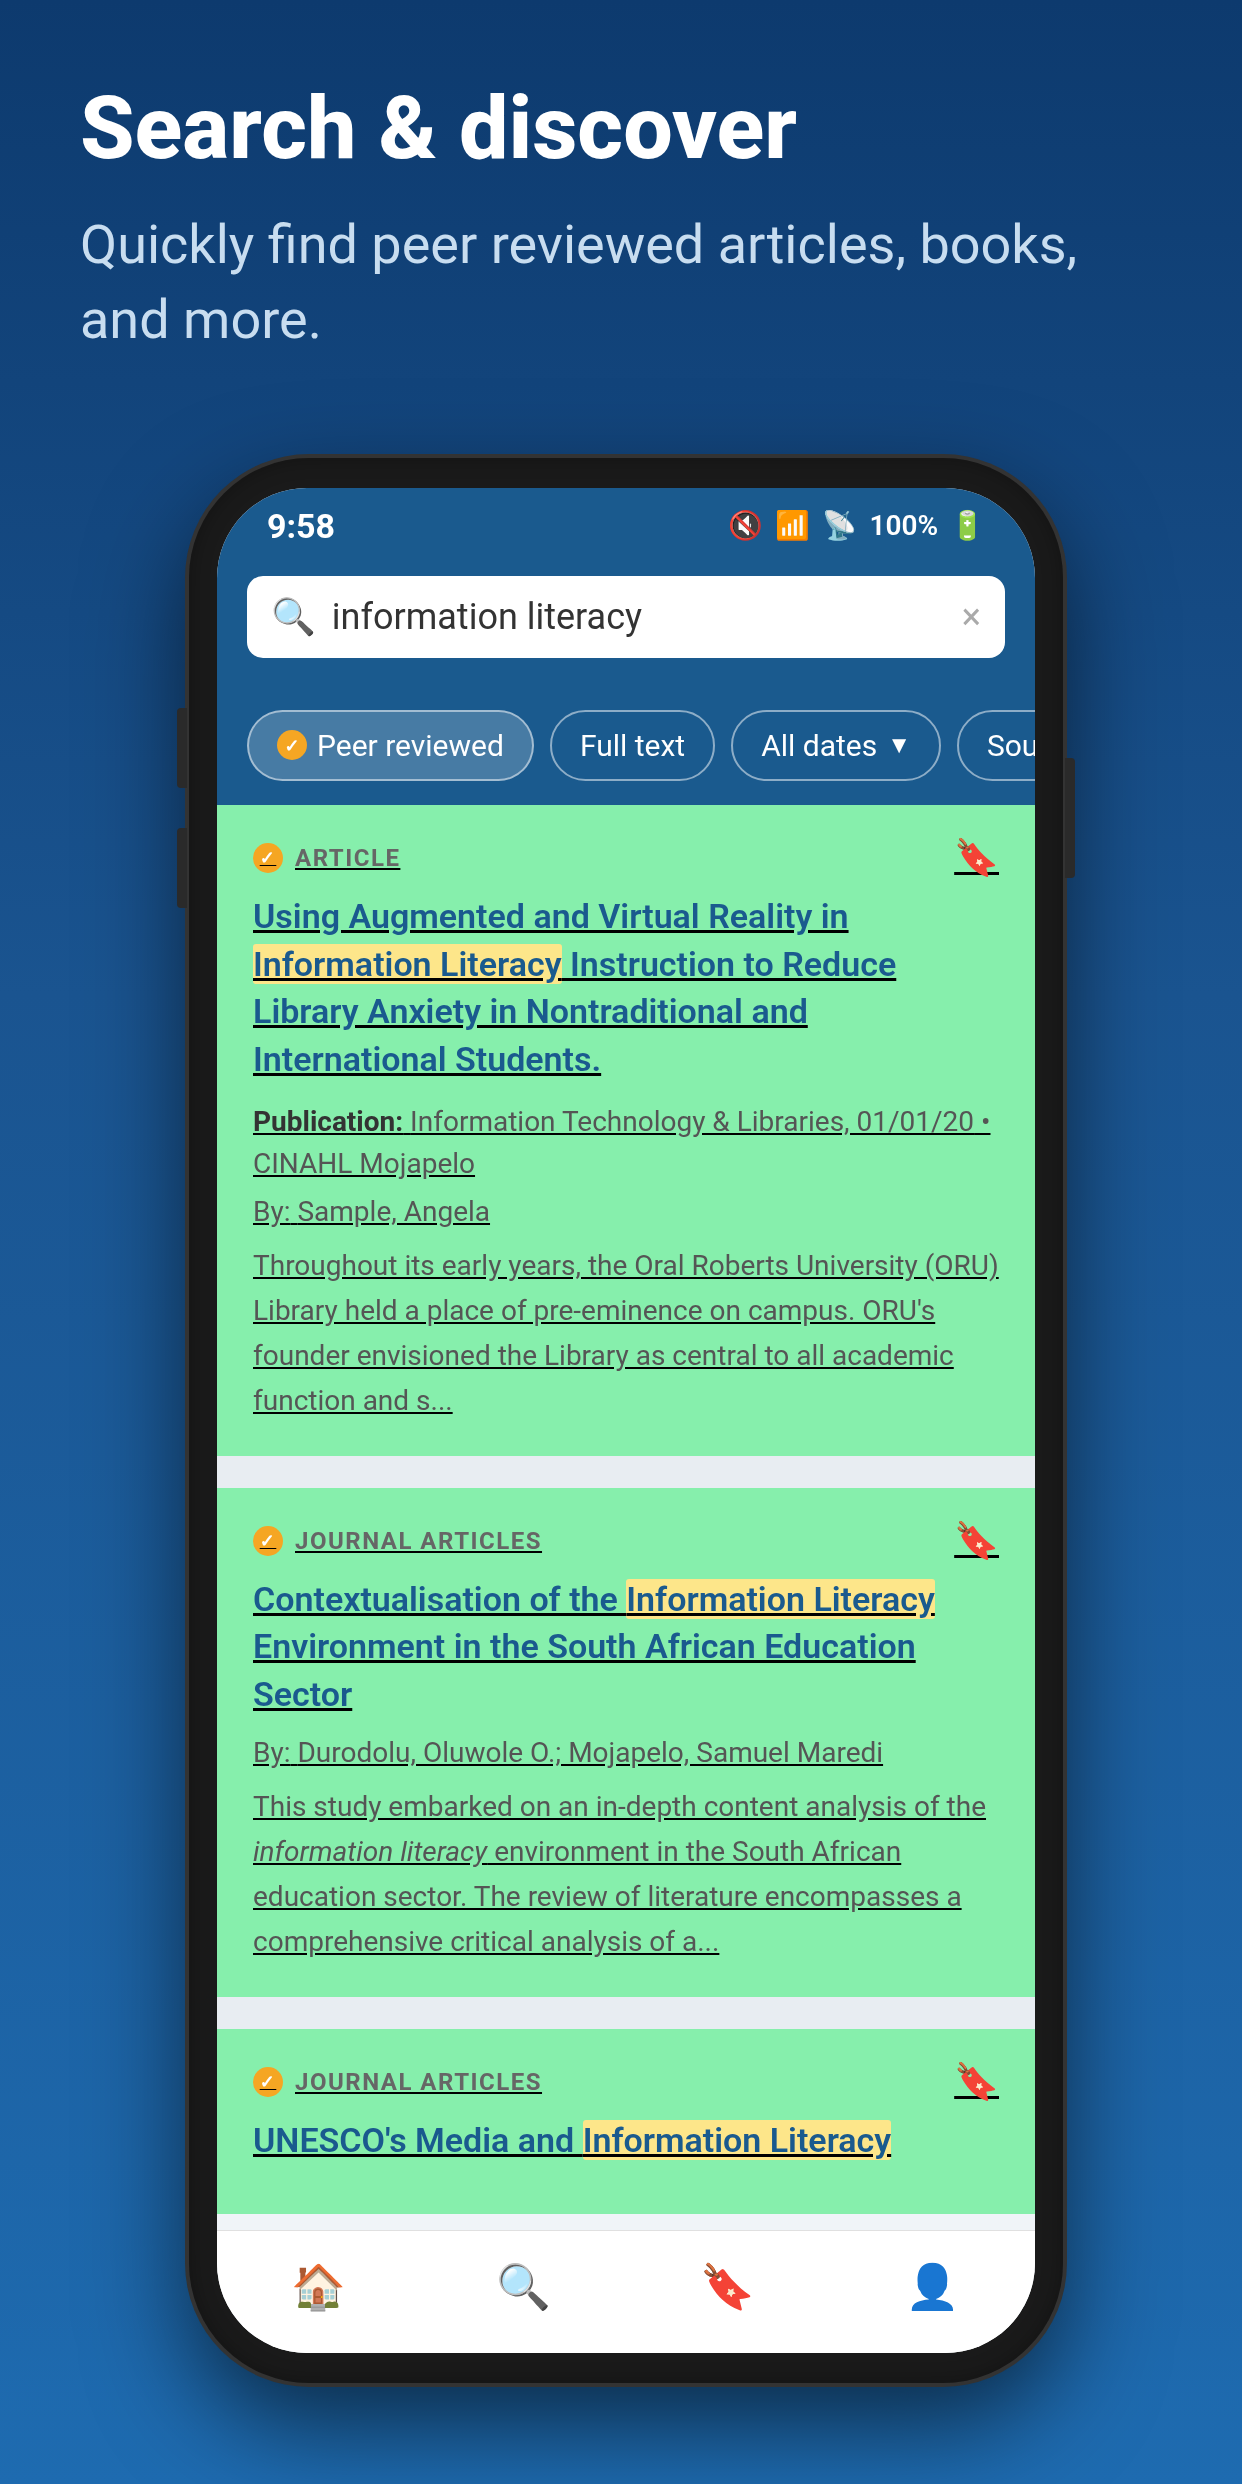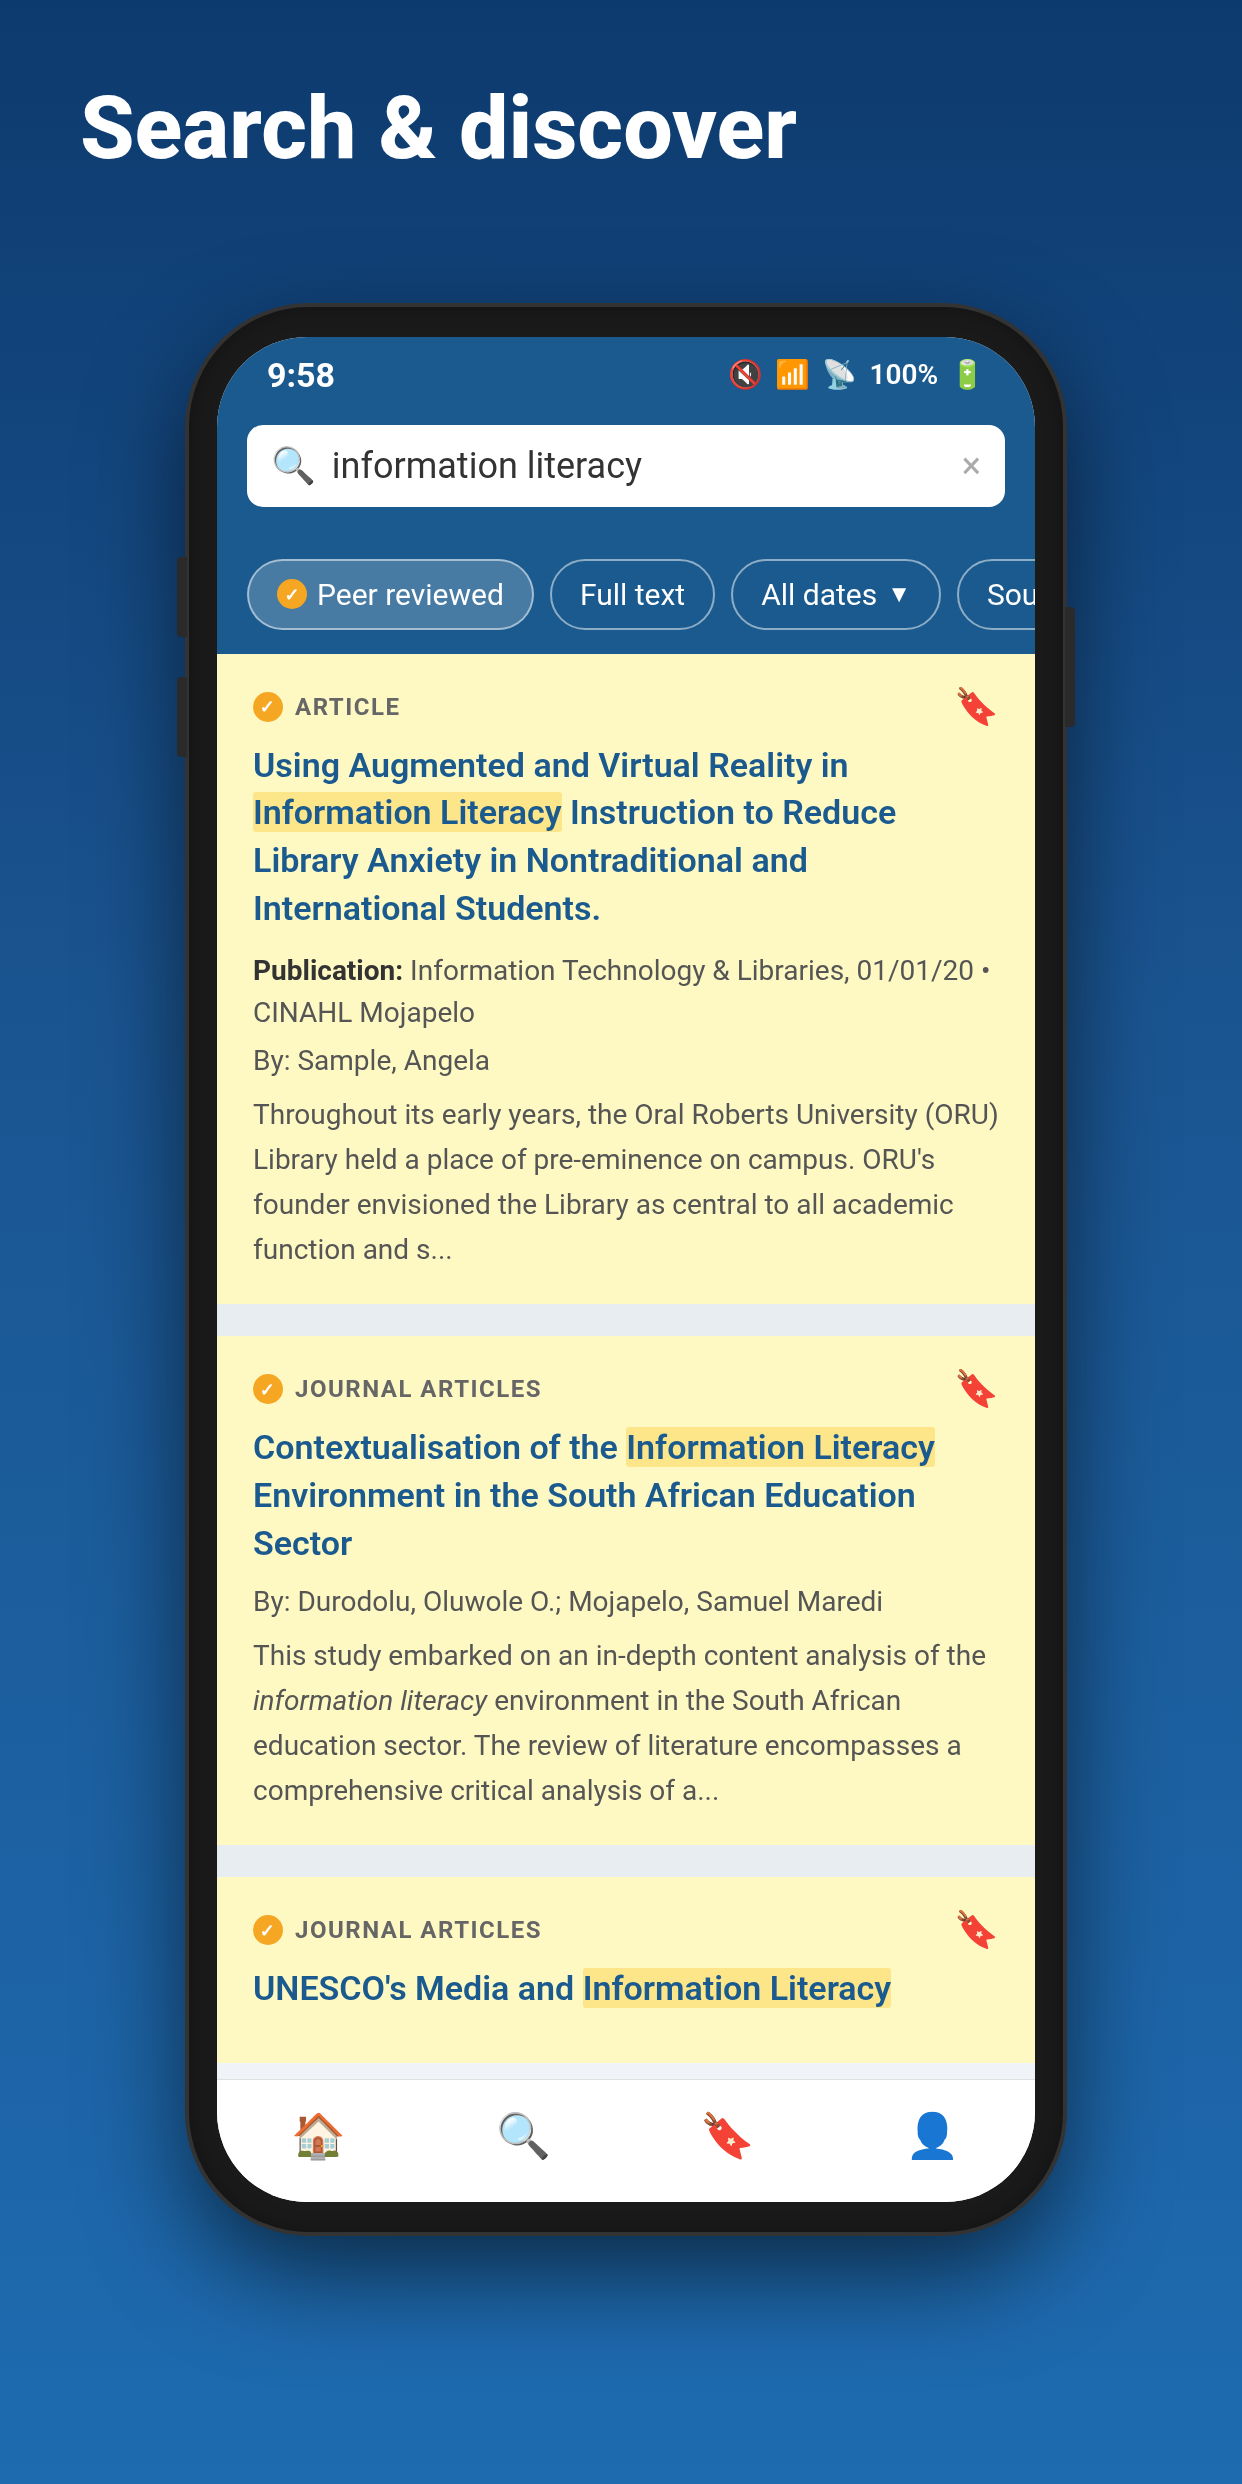--- a/index.html
+++ b/index.html
@@ -181,23 +181,24 @@
       font-size: 24px;
     }
 
     
     .results-area {
       background: #e8edf2;
     }
 
     
     .article-card {
-      background: #fef9c3;
+      background: #86efac;
       margin: 0 0 16px;
       padding: 32px 36px;
+      text-decoration: underline;
     }
 
     .article-card:first-child {
       margin-top: 0;
     }
 
     .card-header {
       display: flex;
       justify-content: space-between;
       align-items: center;
@@ -308,20 +309,21 @@
       height: 16px;
       background: #e8edf2;
     }
 
   </style>
 </head>
 <body>
 
 <div class="header-section">
   <h1 class="header-title">Search &amp; discover</h1>
+  <p class="header-subtitle">Quickly find peer reviewed articles, books, and more.</p>
 </div>
 
 <div class="phone-container">
   <div class="phone-outer">
     <div class="phone-screen">
 
       <div class="status-bar">
         <span class="status-time">9:58</span>
         <div class="status-icons">
           <span>🔇</span>

